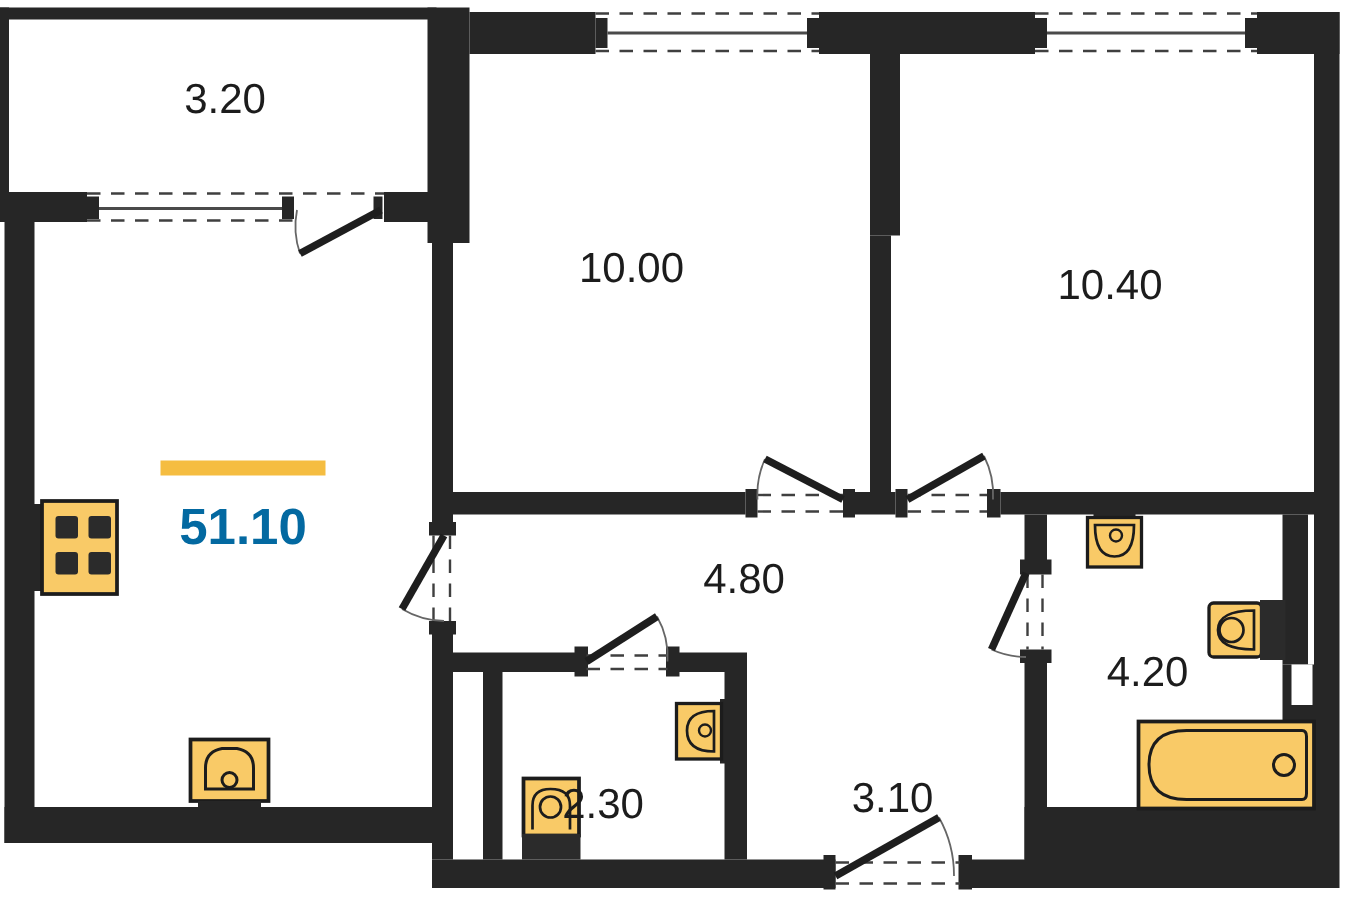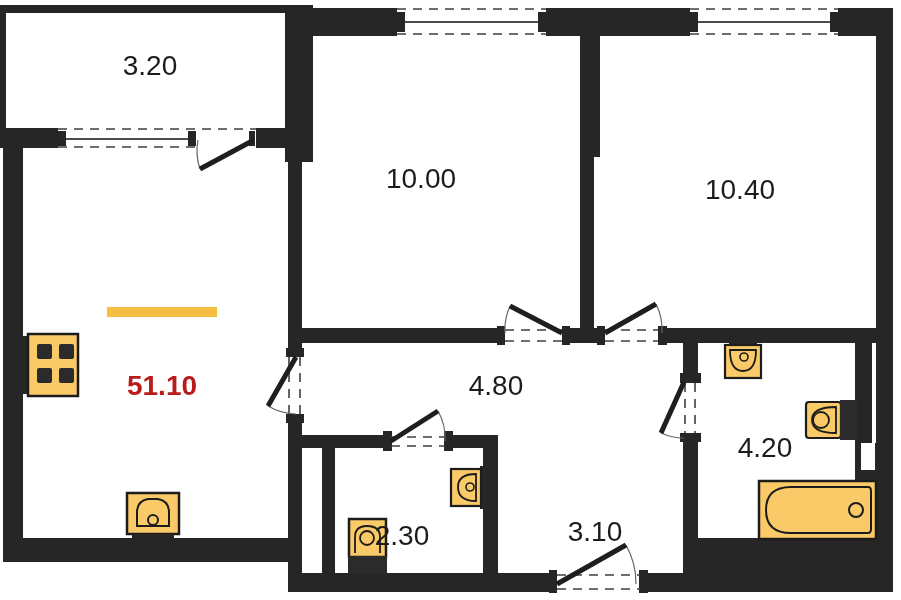--- a/index.html
+++ b/index.html
@@ -7,21 +7,21 @@
     position:relative;width:901px;height:600px;background:#fff;overflow:hidden;
     font-family:Liberation Sans, sans-serif;
   }
   #plan-svg{position:absolute;left:0;top:0;}
   .room-label{
     position:absolute;transform:translate(-50%,-50%);
     font-size:28px;color:#1c1c1c;white-space:nowrap;letter-spacing:0px;
   }
   .total-label{
     position:absolute;transform:translate(-50%,-50%);
-    font-size:28px;font-weight:bold;color:#b91c1c;white-space:nowrap;margin-top:34px;
+    font-size:34px;font-weight:bold;color:#0369a1;white-space:nowrap;
   }
 </style>
 </head>
 <body>
 
 <div id="plan-stage">
 
 <svg id="plan-svg" width="901" height="600" viewBox="0 0 901 600">
 
   <g fill="#262626" stroke="none">

